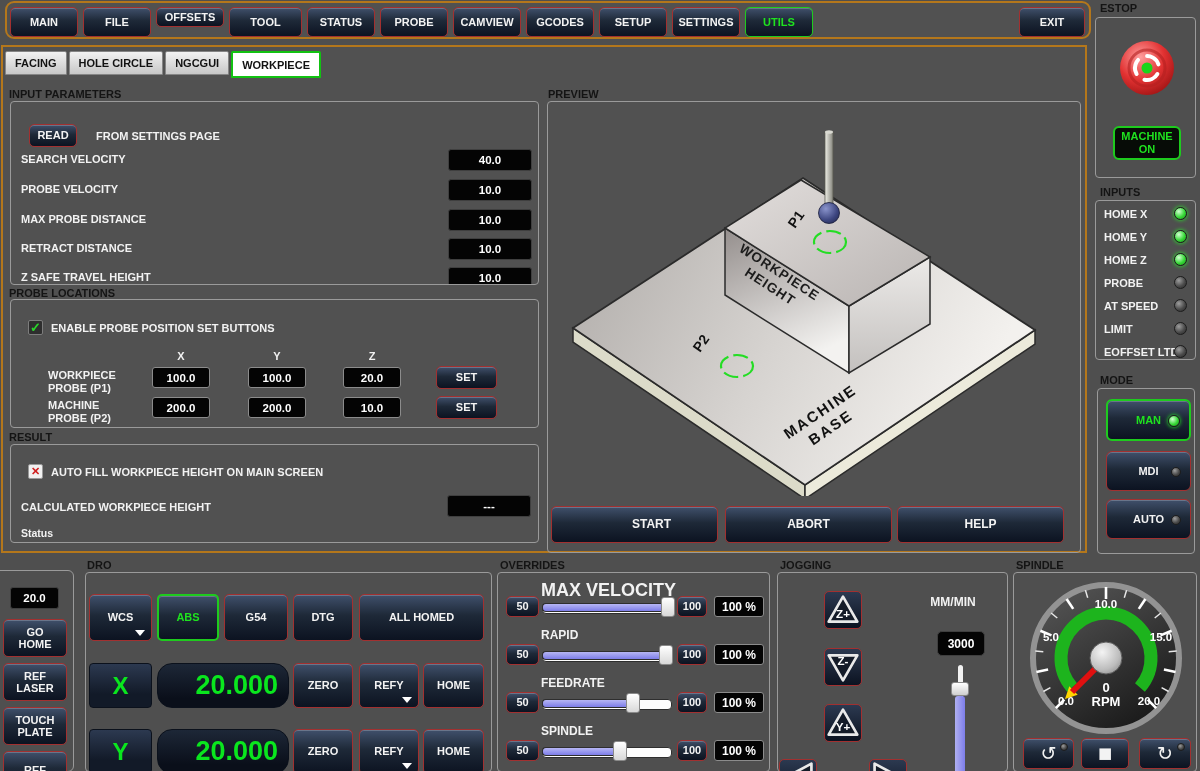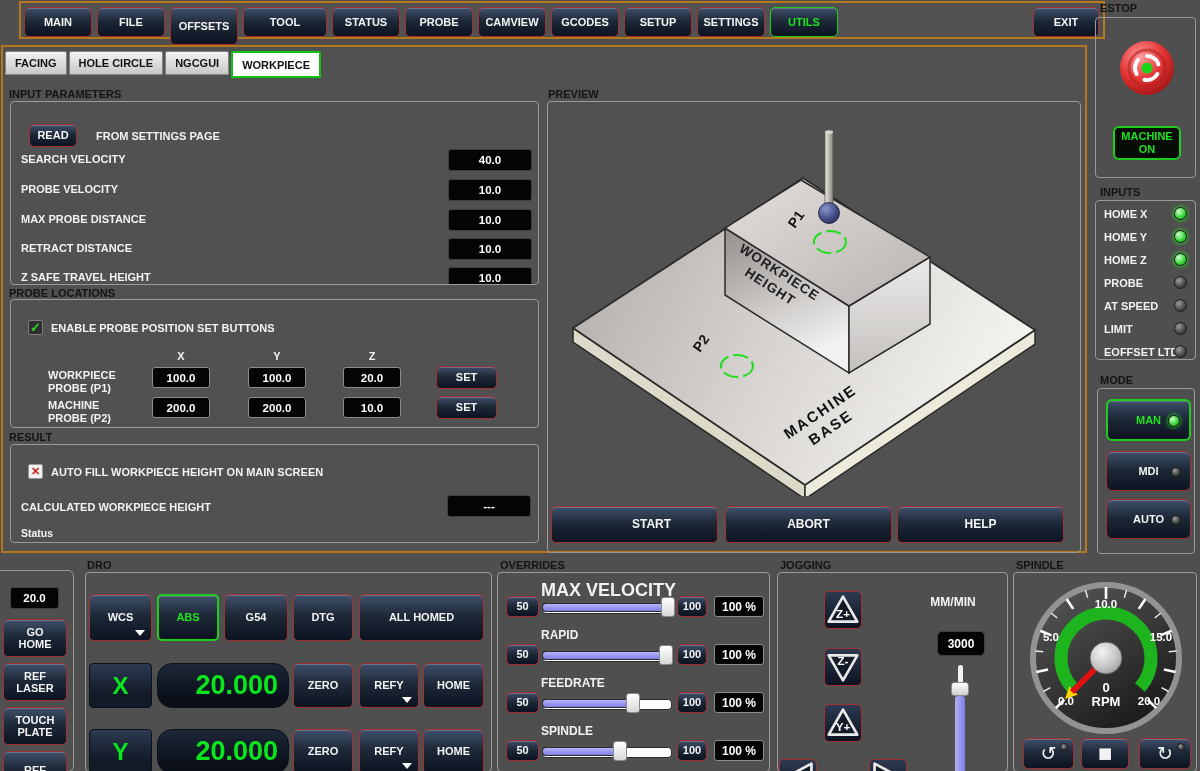--- a/index.html
+++ b/index.html
@@ -55,26 +55,26 @@
   
   .jogbtn{position:absolute;width:38px;height:38px;border:1.5px solid #a23030;border-radius:5px;box-sizing:border-box;
       background:linear-gradient(180deg,#2c3950,#0c1321);display:flex;align-items:center;justify-content:center;}
   .small-led{position:absolute;top:4px;right:5px;width:8px;height:8px;}
 </style>
 </head>
 <body>
 
 <div class="screen">
 
-  <div class="oframe" style="left:19px;top:1px;width:1086px;height:38px;">
+  <div class="oframe" style="left:5px;top:1px;width:1086px;height:38px;border-radius:9px;">
     <div style="position:absolute;left:3px;top:4px;display:flex;gap:5px;">
       <div class="btn" style="position:relative;width:68px;height:30px;">MAIN</div>
       <div class="btn" style="position:relative;width:68px;height:30px;">FILE</div>
-      <div class="btn" style="position:relative;width:68px;height:38px;">OFFSETS</div>
-      <div class="btn" style="position:relative;width:84px;height:30px;">TOOL</div>
+      <div class="btn" style="position:relative;width:68px;height:20px;">OFFSETS</div>
+      <div class="btn" style="position:relative;width:73px;height:30px;">TOOL</div>
       <div class="btn" style="position:relative;width:68px;height:30px;">STATUS</div>
       <div class="btn" style="position:relative;width:68px;height:30px;">PROBE</div>
       <div class="btn" style="position:relative;width:68px;height:30px;">CAMVIEW</div>
       <div class="btn" style="position:relative;width:68px;height:30px;">GCODES</div>
       <div class="btn" style="position:relative;width:68px;height:30px;">SETUP</div>
       <div class="btn" style="position:relative;width:68px;height:30px;">SETTINGS</div>
       <div class="btn greenb" style="position:relative;width:68px;height:30px;">UTILS</div>
     </div>
     <div class="btn" style="right:4px;top:4px;width:66px;height:30px;">EXIT</div>
   </div>

